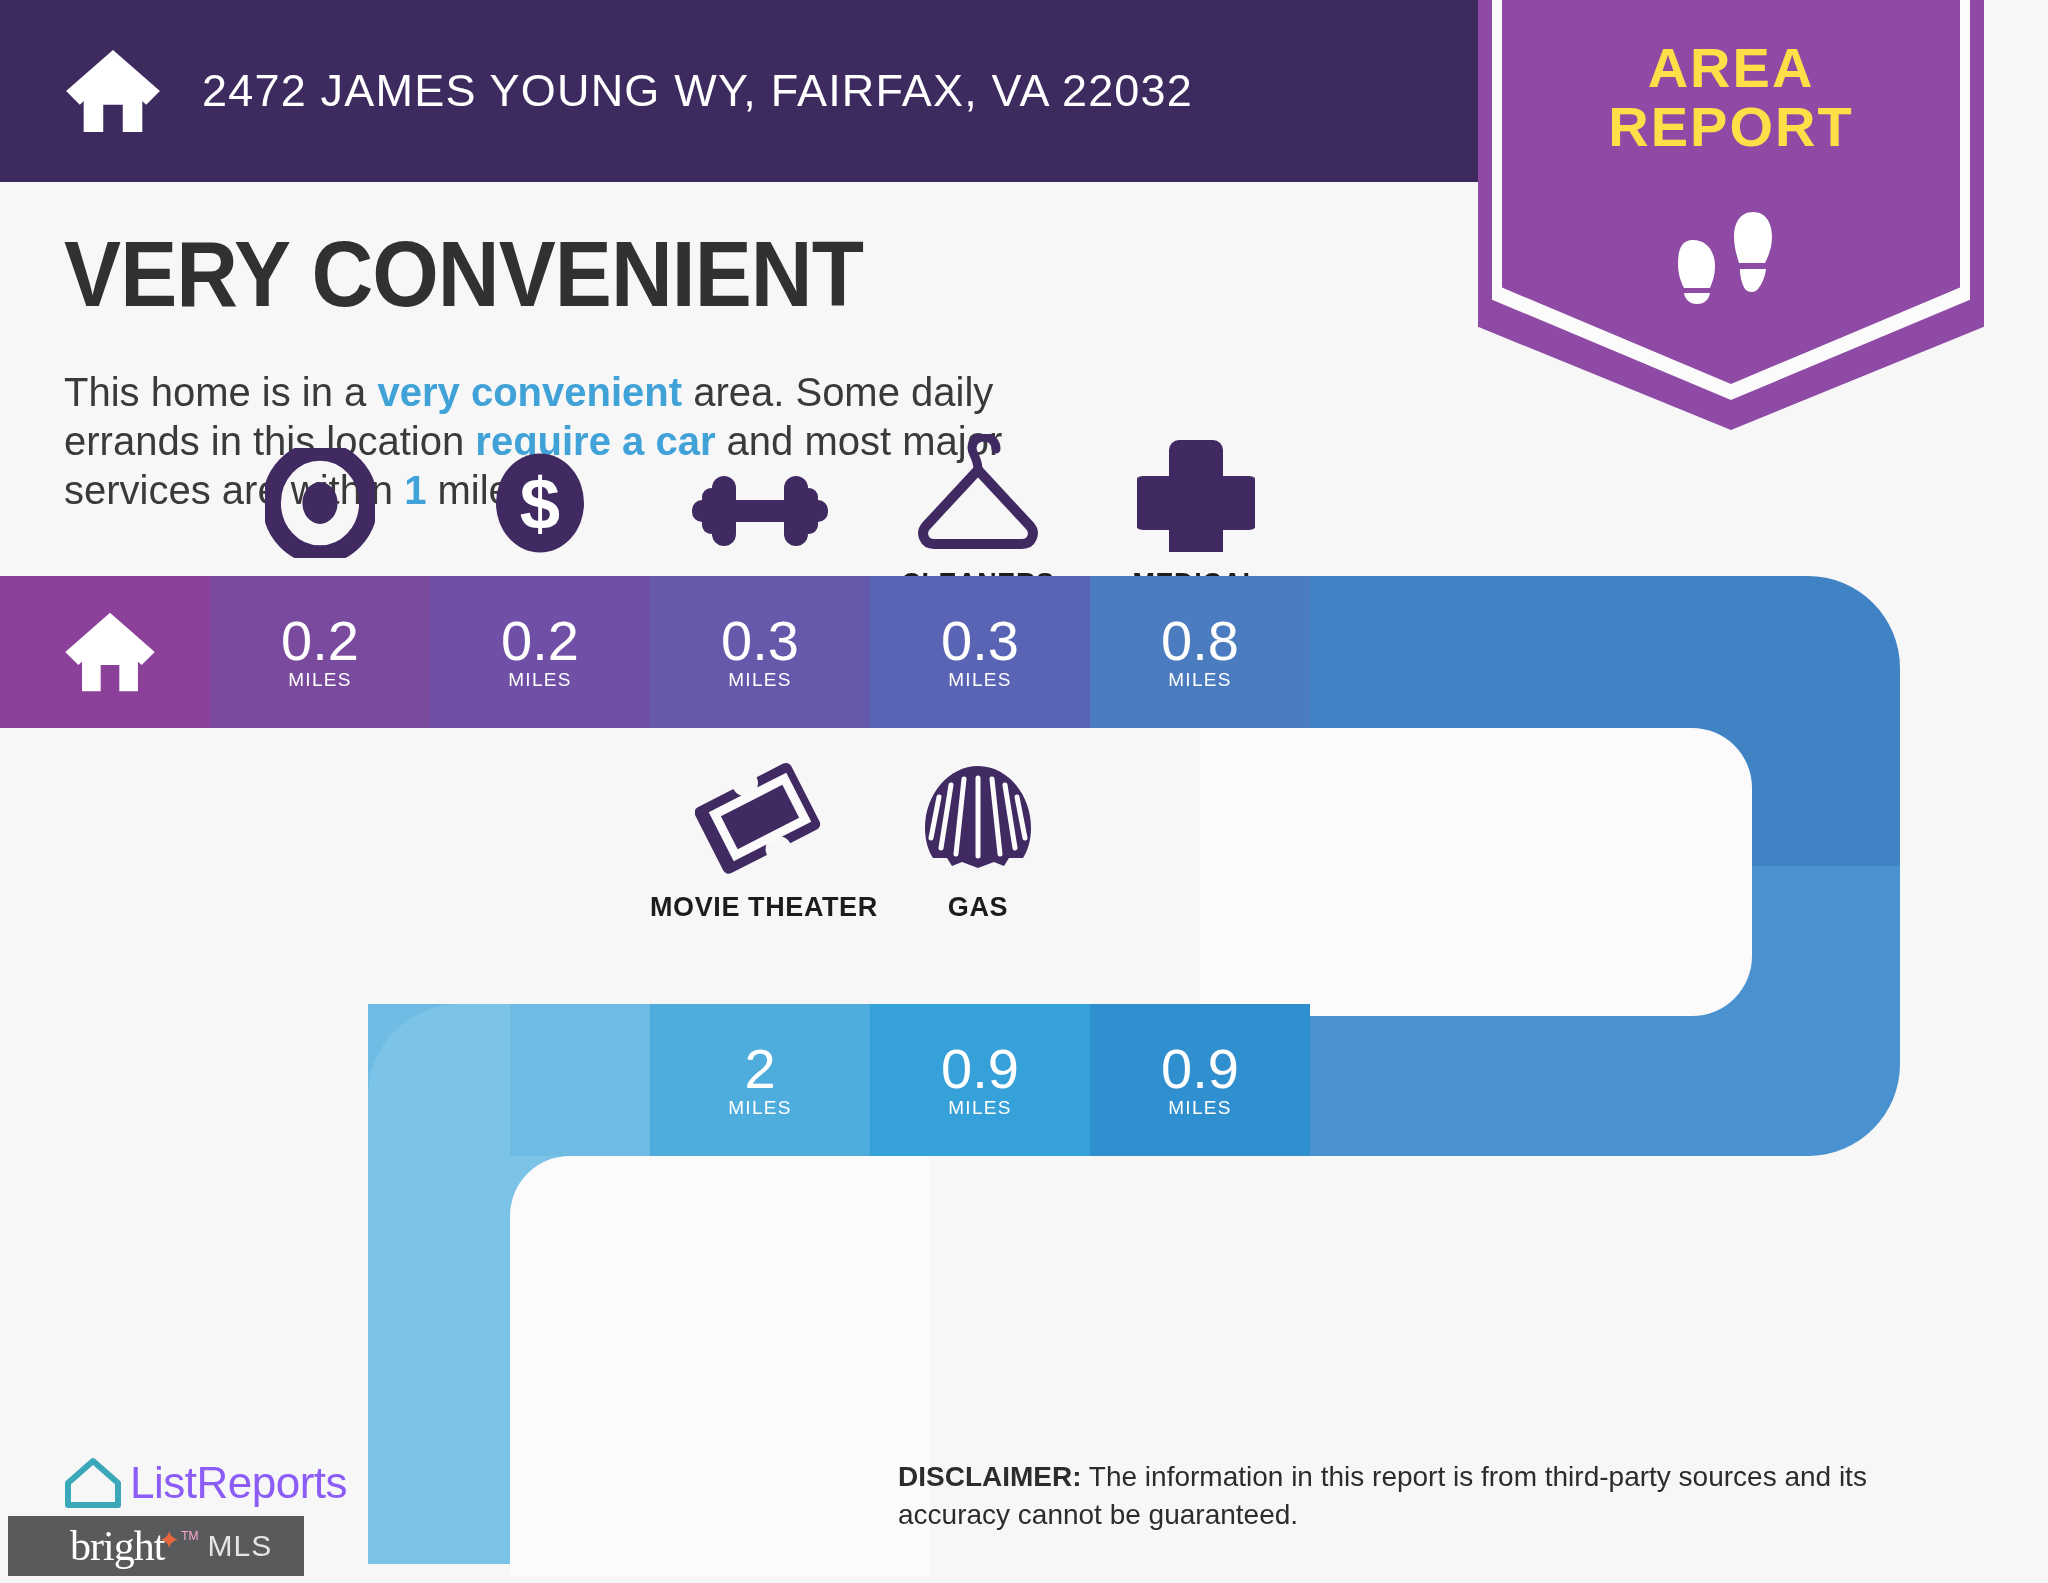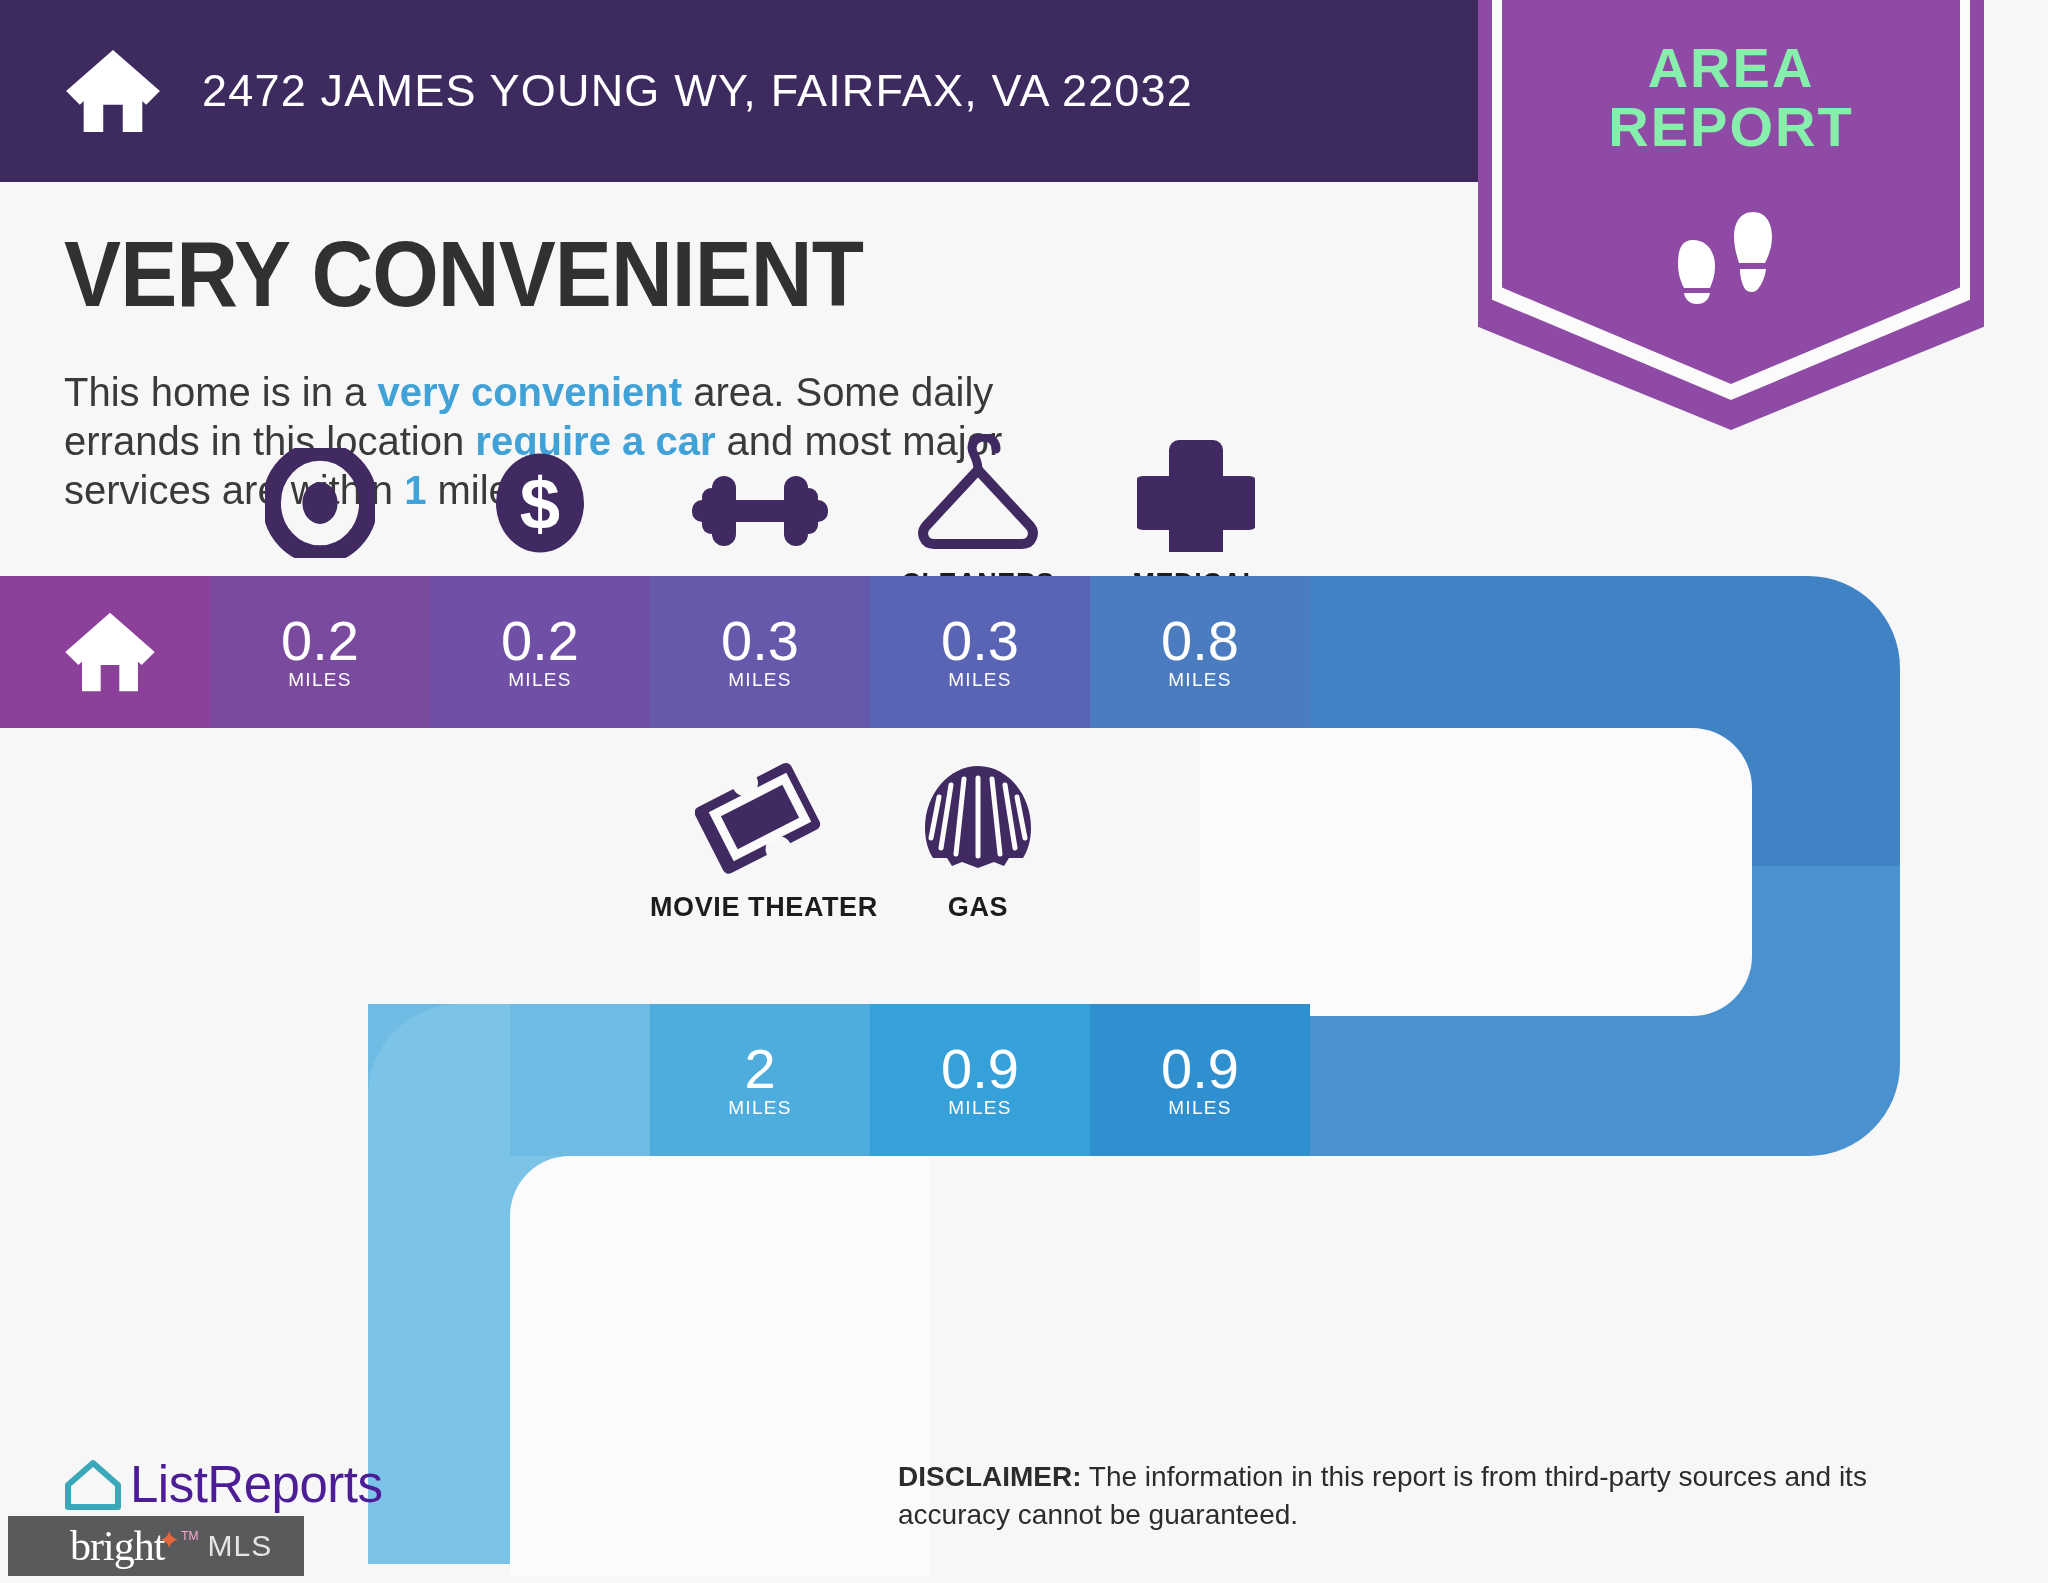--- a/index.html
+++ b/index.html
@@ -36,21 +36,21 @@
     background:#fbfbfb;
   }
   .badge-inner2{
     position:absolute;left:24px;top:-18px;width:458px;height:402px;
     -webkit-clip-path:polygon(0 0,100% 0,100% 76%,50% 100%,0 76%);
     clip-path:polygon(0 0,100% 0,100% 76%,50% 100%,0 76%);
     background:#8e4aa4;
   }
   .badge-txt{
     position:absolute;left:0;right:0;top:38px;text-align:center;
-    color:#86efac;font-size:56px;font-weight:700;line-height:1.06;
+    color:#fde047;font-size:56px;font-weight:700;line-height:1.06;
     letter-spacing:2px;
   }
   .badge-feet{position:absolute;left:50%;transform:translateX(-50%);top:196px;width:120px;height:110px;}
 
   
   .headline{
     position:absolute;left:64px;top:222px;
     font-size:92px;font-weight:700;color:#333034;
     letter-spacing:-1px;
     transform:scaleX(.93);transform-origin:left center;
@@ -87,21 +87,21 @@
   .dist .v{font-size:56px;line-height:1;font-weight:400;}
   .dist .u{font-size:19px;letter-spacing:1.3px;margin-top:0;}
 
   .homecell{
     position:absolute;width:220px;height:152px;
     display:flex;align-items:center;justify-content:center;
   }
 
   
   .lr-logo{position:absolute;left:62px;top:1455px;display:flex;align-items:center;}
-  .lr-text{font-size:51px;color:#4c1d95;margin-left:6px;letter-spacing:-.5px;}
+  .lr-text{font-size:44px;color:#8b5cf6;margin-left:6px;letter-spacing:-.5px;}
   .mls{
     position:absolute;left:8px;top:1516px;width:248px;height:60px;
     background:#595a5c;display:flex;align-items:center;padding-left:48px;
   }
   .mls .b{
     color:#fff;font-family:"Liberation Serif","DejaVu Serif",serif;
     font-size:42px;margin-left:14px;font-weight:400;letter-spacing:-1px;
   }
   .mls .star{color:#e8663c;font-size:26px;margin-left:-6px;margin-top:-12px;}
   .mls .tm{color:#f9a8d4;font-size:12px;margin-left:1px;margin-top:-20px;}

